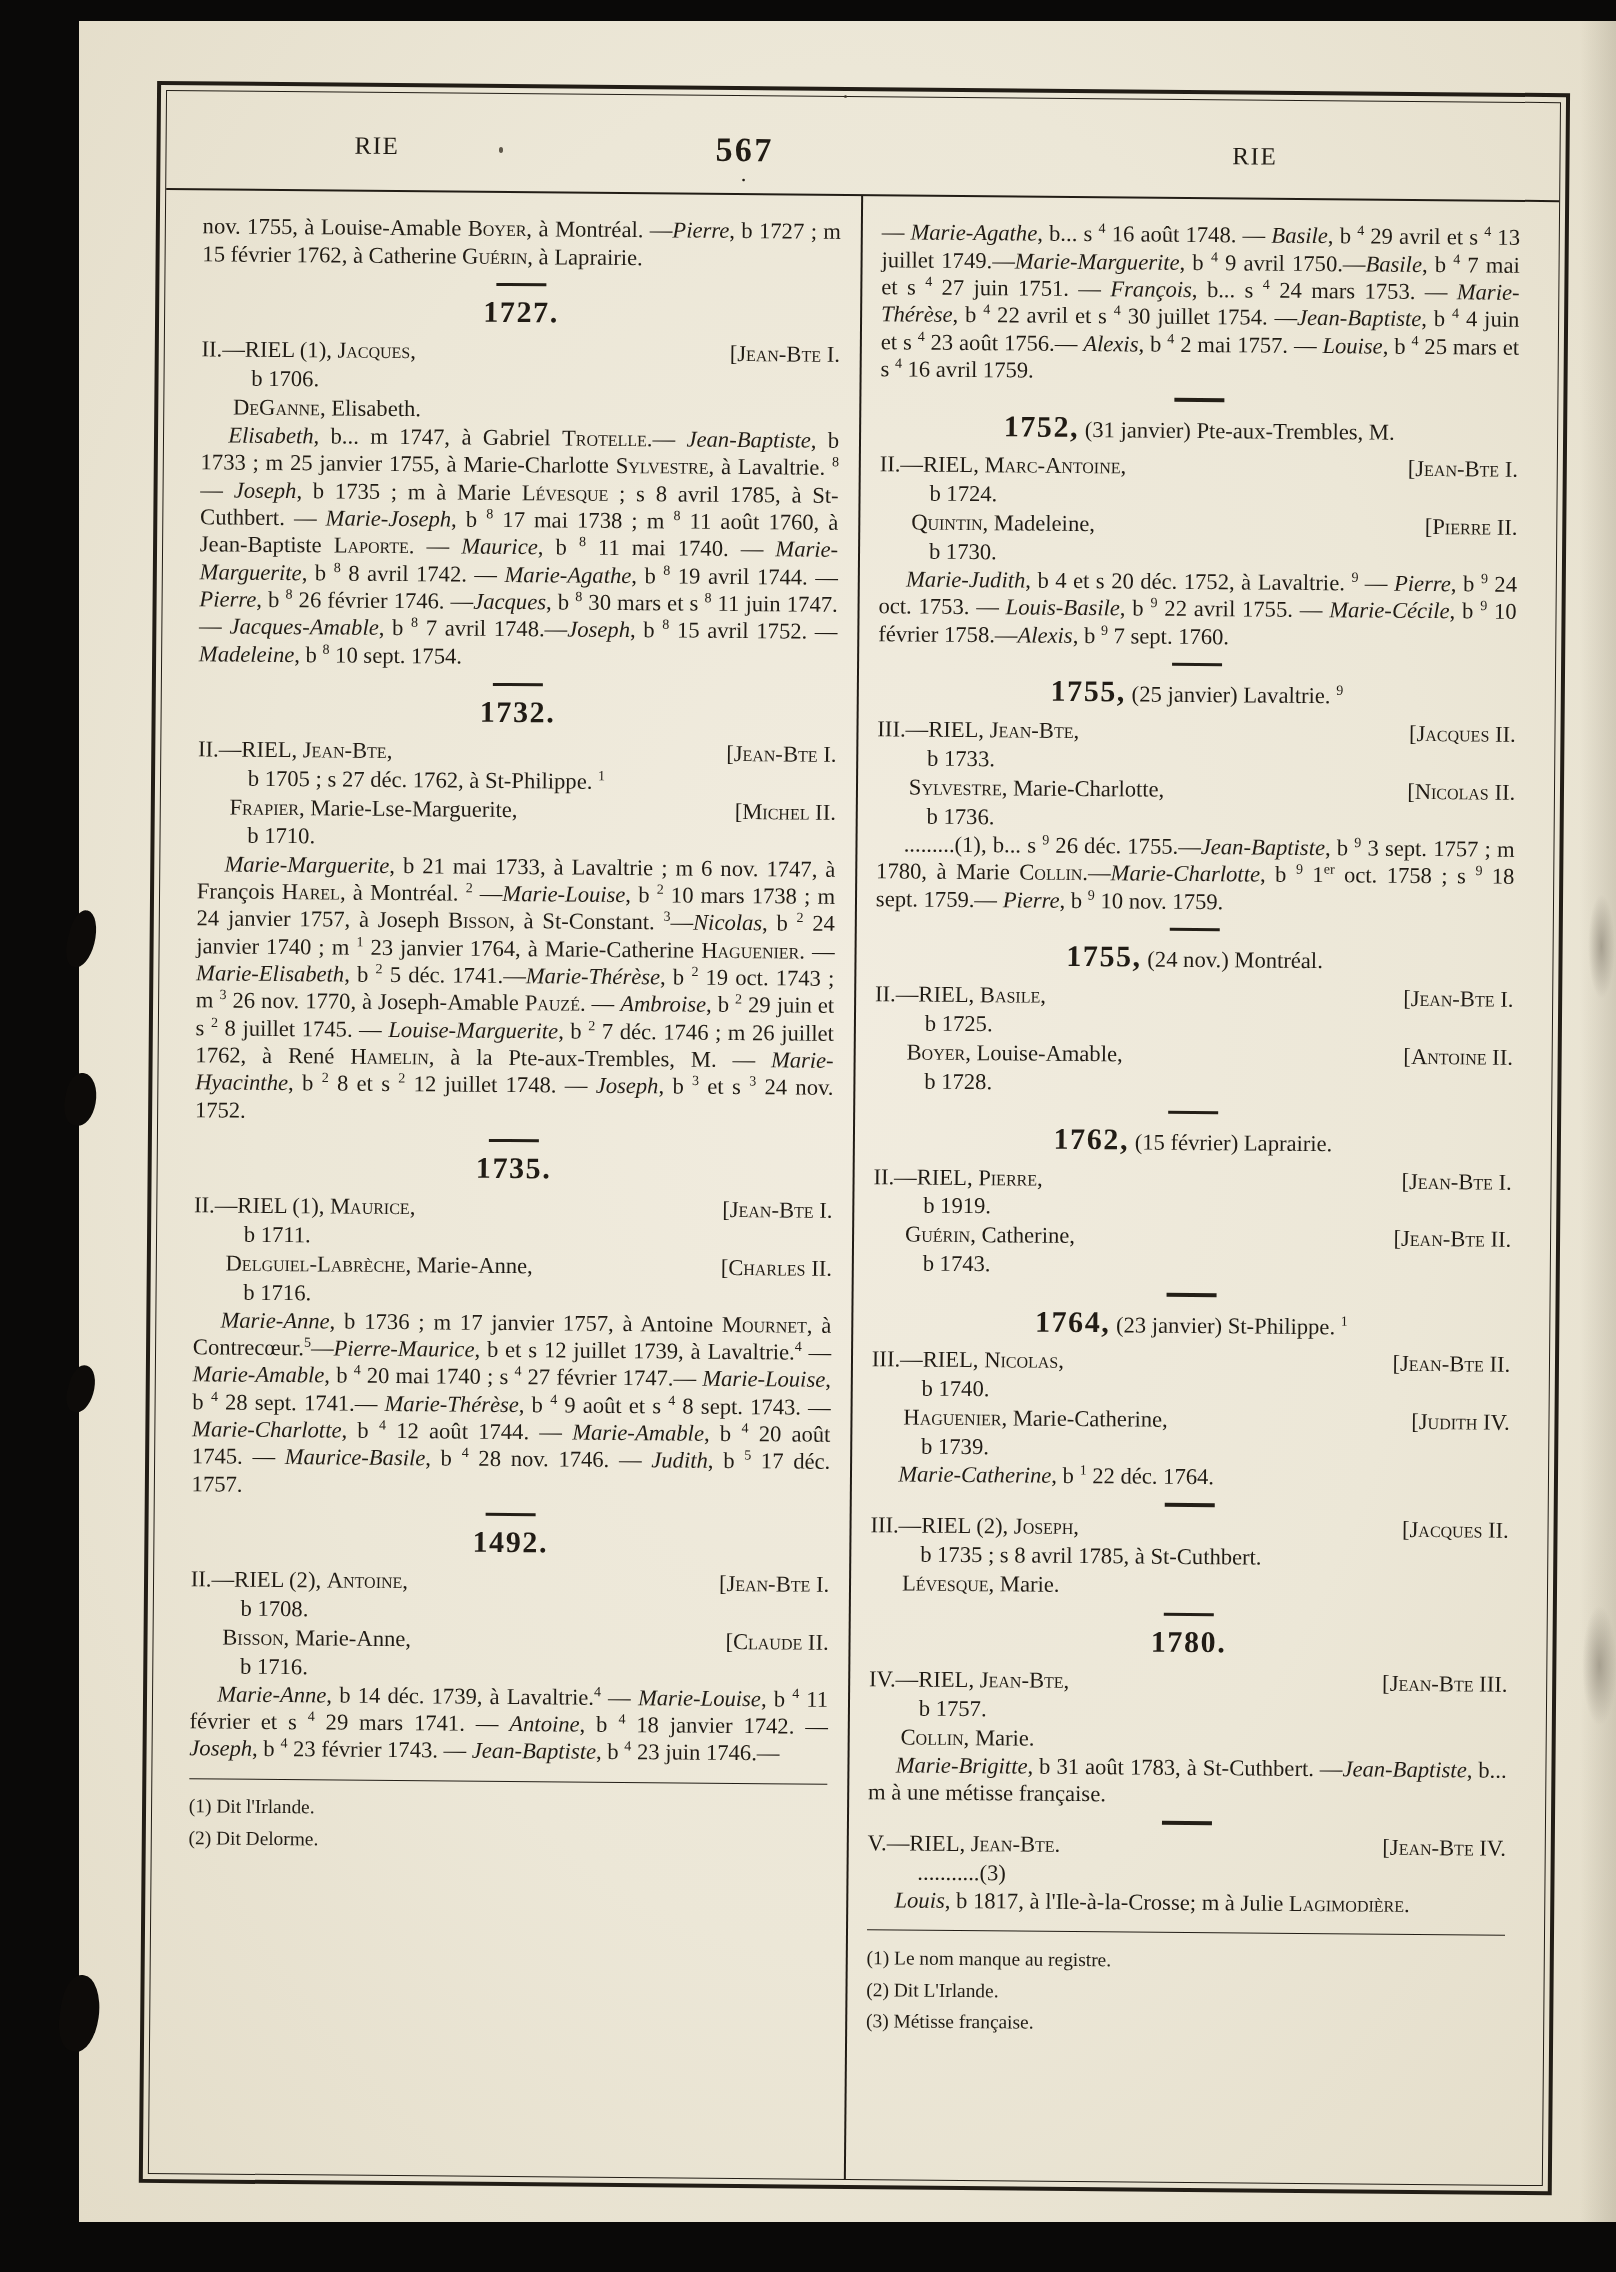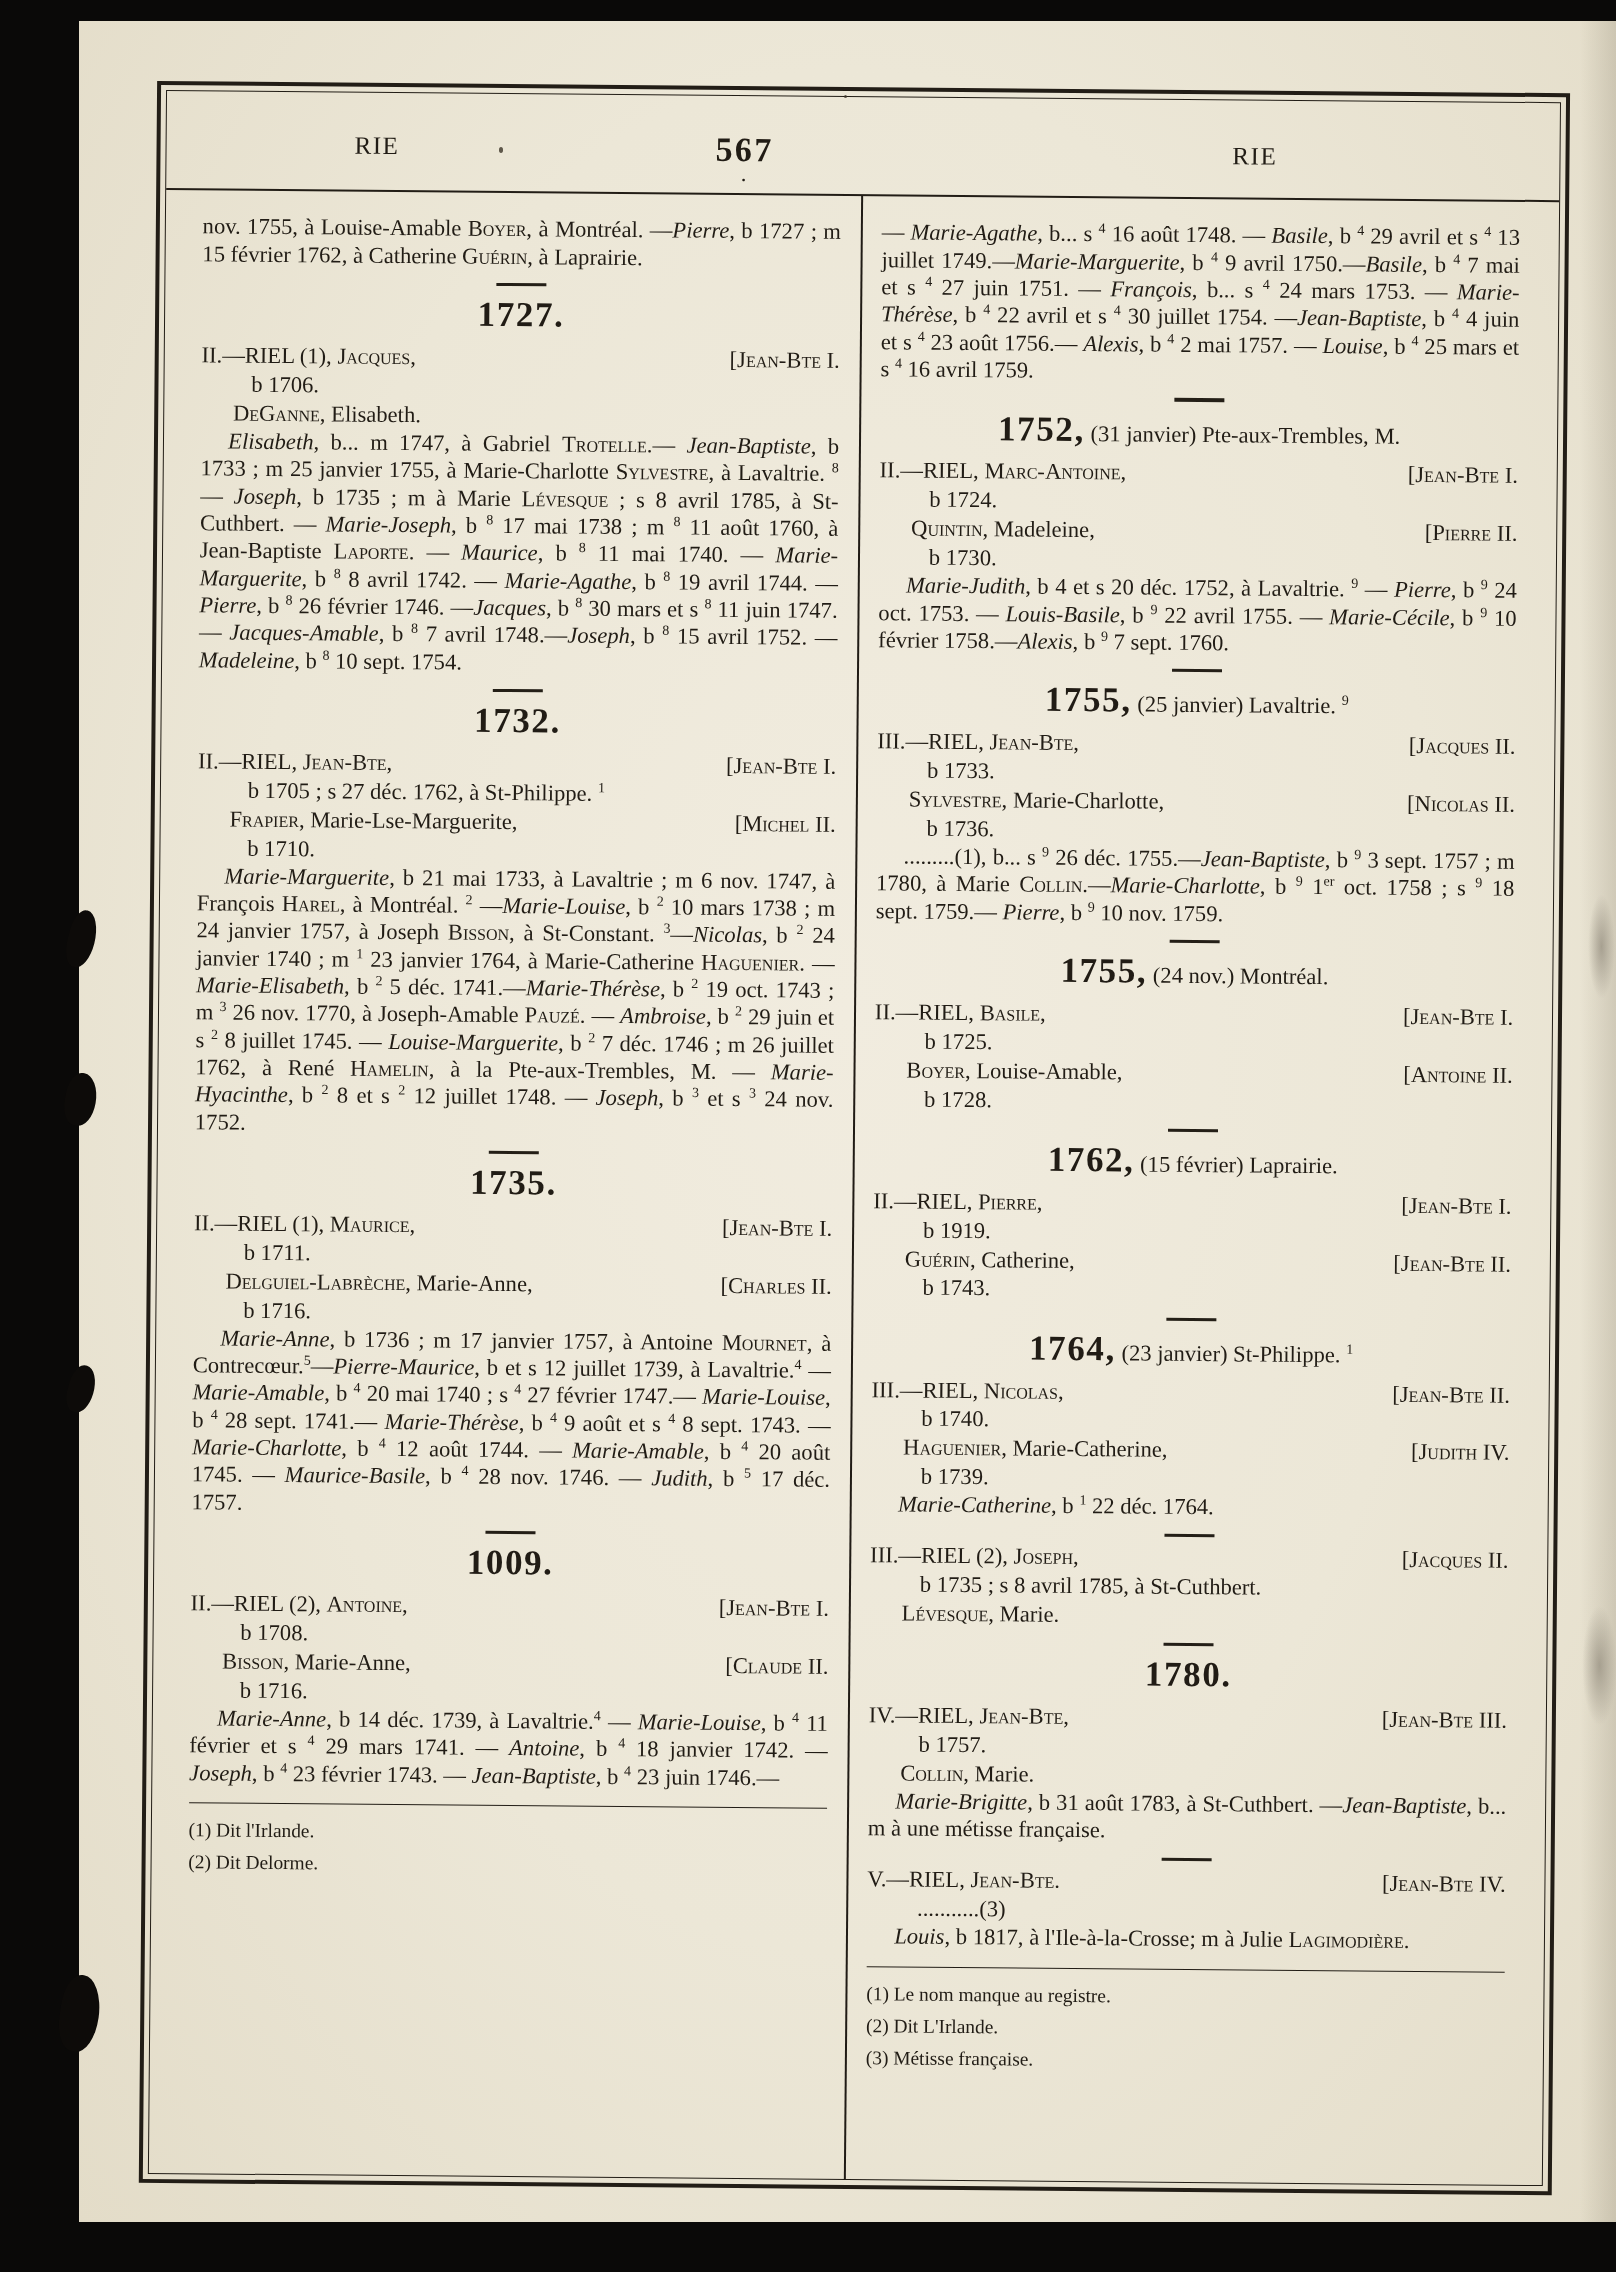--- a/index.html
+++ b/index.html
@@ -44,21 +44,21 @@
   .col-left  { border-right:2.4px solid #201b15; padding:22.6px 19.4px 13px 37px; }
   .col-right { padding:22.6px 39px 13px 19.4px; }
   .para { margin:0; text-align:justify; text-indent:27.4px; }
   .para.ni { text-indent:0; }
   .head { display:flex; justify-content:space-between; align-items:baseline; margin:0.8px 0; }
   .head.ind { padding-left:32px; }
   .hl { }
   .hr { white-space:nowrap; padding-left:6.5px; }
   .sub { padding-left:50px; margin:0.8px 0; }
   .year { text-align:center; margin:1.6px 0 6.5px; }
-  .year .r-b { font-size:35px; font-weight:bold; letter-spacing:1.6px; }
+  .year .r-b { font-size:30px; font-weight:bold; letter-spacing:1.6px; }
   .sep { width:50px; height:3.2px; background:#241f17; margin:13px auto 6.5px; }
   .r-i  { font-style:italic; }
   .r-sc { font-variant:small-caps; }
   sup.r-sup { font-size:0.62em; line-height:0; }
   .footnotes {
     margin-top:16px; border-top:1.6px solid #221d16; padding-top:8px;
     font-size:19.4px; line-height:1.3;
   }
   .col-left .footnotes { margin-bottom:89px; }
   .footnote { margin-top:6.5px; }
@@ -129,21 +129,21 @@
                 <span class="hr"><span class="r-sc">[Jean-Bte I.</span></span>
               </div>
               <div class="sub"><span class="r-n">b 1711.</span></div>
               <div class="head ind">
                 <span class="hl"><span class="r-sc">Delguiel-Labrèche</span><span class="r-n">, Marie-Anne,</span></span>
                 <span class="hr"><span class="r-sc">[Charles II.</span></span>
               </div>
               <div class="sub"><span class="r-n">b 1716.</span></div>
               <p class="para"><span class="r-i">Marie-Anne</span><span class="r-n">, b 1736 ; m 17 janvier 1757, à Antoine </span><span class="r-sc">Mournet</span><span class="r-n">, à Contrecœur.</span><sup class="r-sup">5</sup><span class="r-n">—</span><span class="r-i">Pierre-Maurice</span><span class="r-n">, b et s 12 juillet 1739, à Lavaltrie.</span><sup class="r-sup">4</sup><span class="r-n"> — </span><span class="r-i">Marie-Amable</span><span class="r-n">, b </span><sup class="r-sup">4</sup><span class="r-n"> 20 mai 1740 ; s </span><sup class="r-sup">4</sup><span class="r-n"> 27 février 1747.— </span><span class="r-i">Marie-Louise</span><span class="r-n">, b </span><sup class="r-sup">4</sup><span class="r-n"> 28 sept. 1741.— </span><span class="r-i">Marie-Thérèse</span><span class="r-n">, b </span><sup class="r-sup">4</sup><span class="r-n"> 9 août et s </span><sup class="r-sup">4</sup><span class="r-n"> 8 sept. 1743. — </span><span class="r-i">Marie-Charlotte</span><span class="r-n">, b </span><sup class="r-sup">4</sup><span class="r-n"> 12 août 1744. — </span><span class="r-i">Marie-Amable</span><span class="r-n">, b </span><sup class="r-sup">4</sup><span class="r-n"> 20 août 1745. — </span><span class="r-i">Maurice-Basile</span><span class="r-n">, b </span><sup class="r-sup">4</sup><span class="r-n"> 28 nov. 1746. — </span><span class="r-i">Judith</span><span class="r-n">, b </span><sup class="r-sup">5</sup><span class="r-n"> 17 déc. 1757.</span></p>
               <div class="sep"></div>
-              <div class="year"><span class="r-b">1009.</span></div>
+              <div class="year"><span class="r-b">1492.</span></div>
               <div class="head">
                 <span class="hl"><span class="r-n">II.—RIEL (2), </span><span class="r-sc">Antoine</span><span class="r-n">,</span></span>
                 <span class="hr"><span class="r-sc">[Jean-Bte I.</span></span>
               </div>
               <div class="sub"><span class="r-n">b 1708.</span></div>
               <div class="head ind">
                 <span class="hl"><span class="r-sc">Bisson</span><span class="r-n">, Marie-Anne,</span></span>
                 <span class="hr"><span class="r-sc">[Claude II.</span></span>
               </div>
               <div class="sub"><span class="r-n">b 1716.</span></div>

